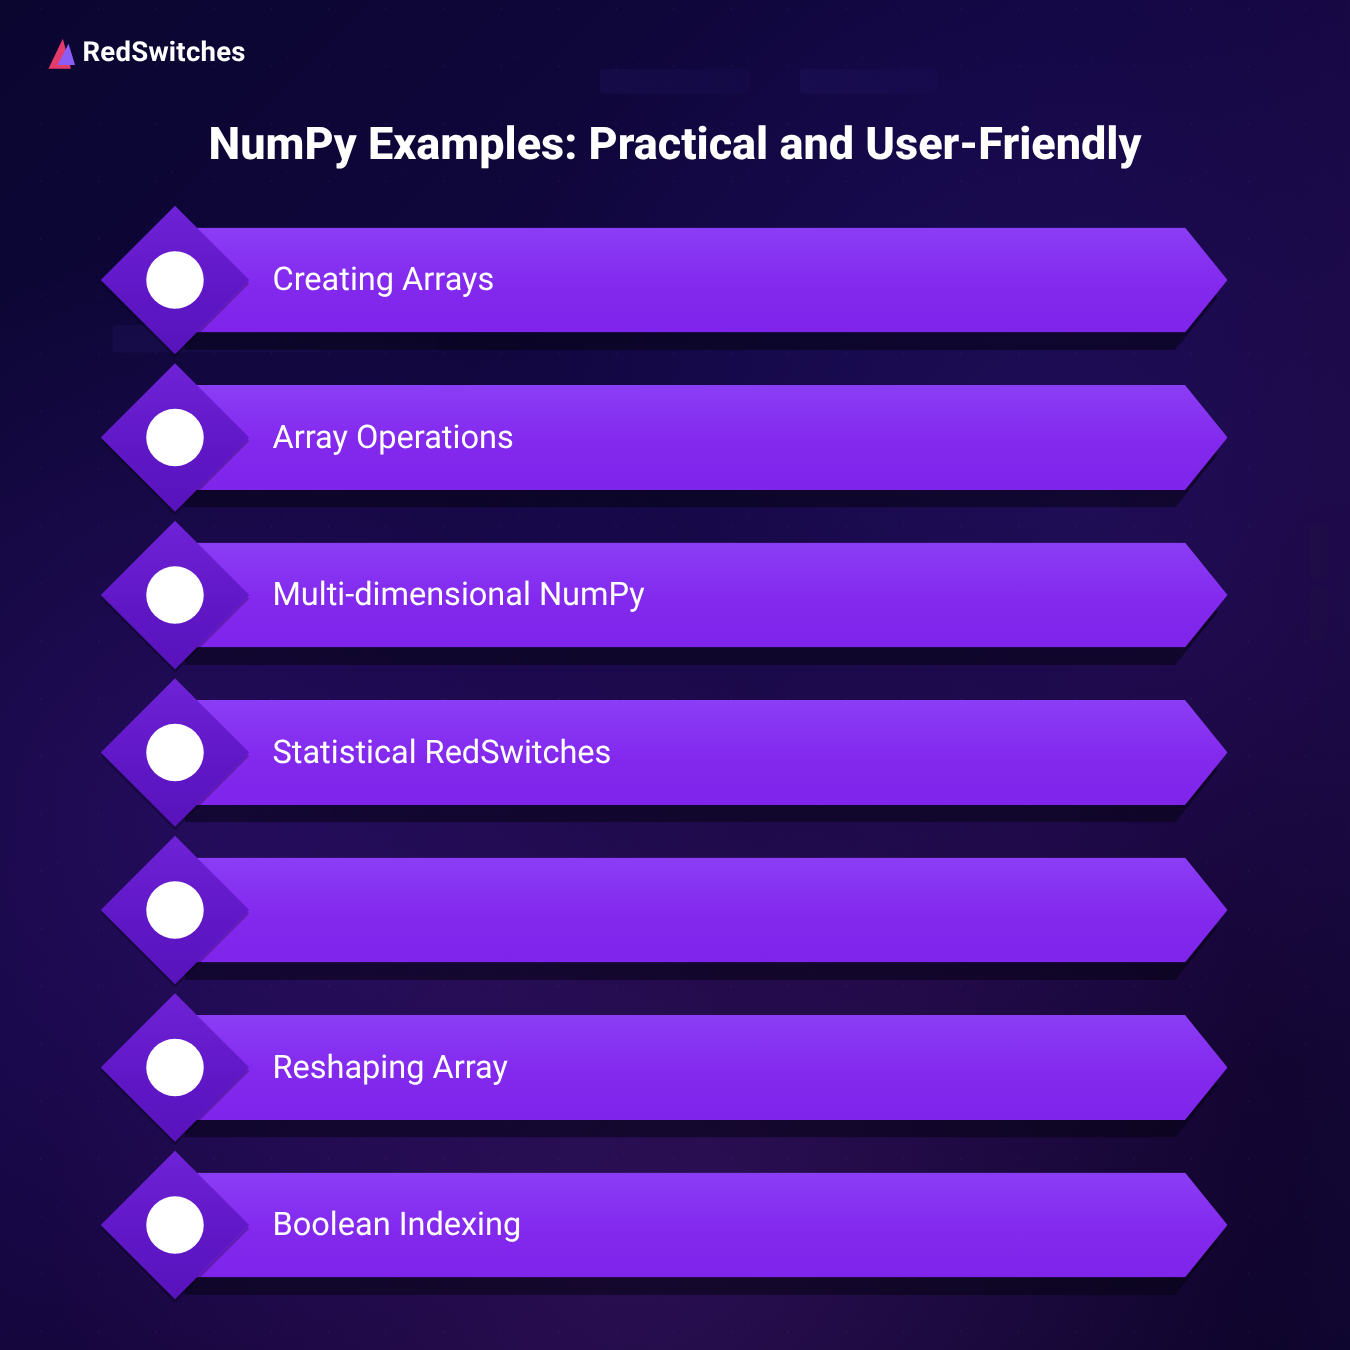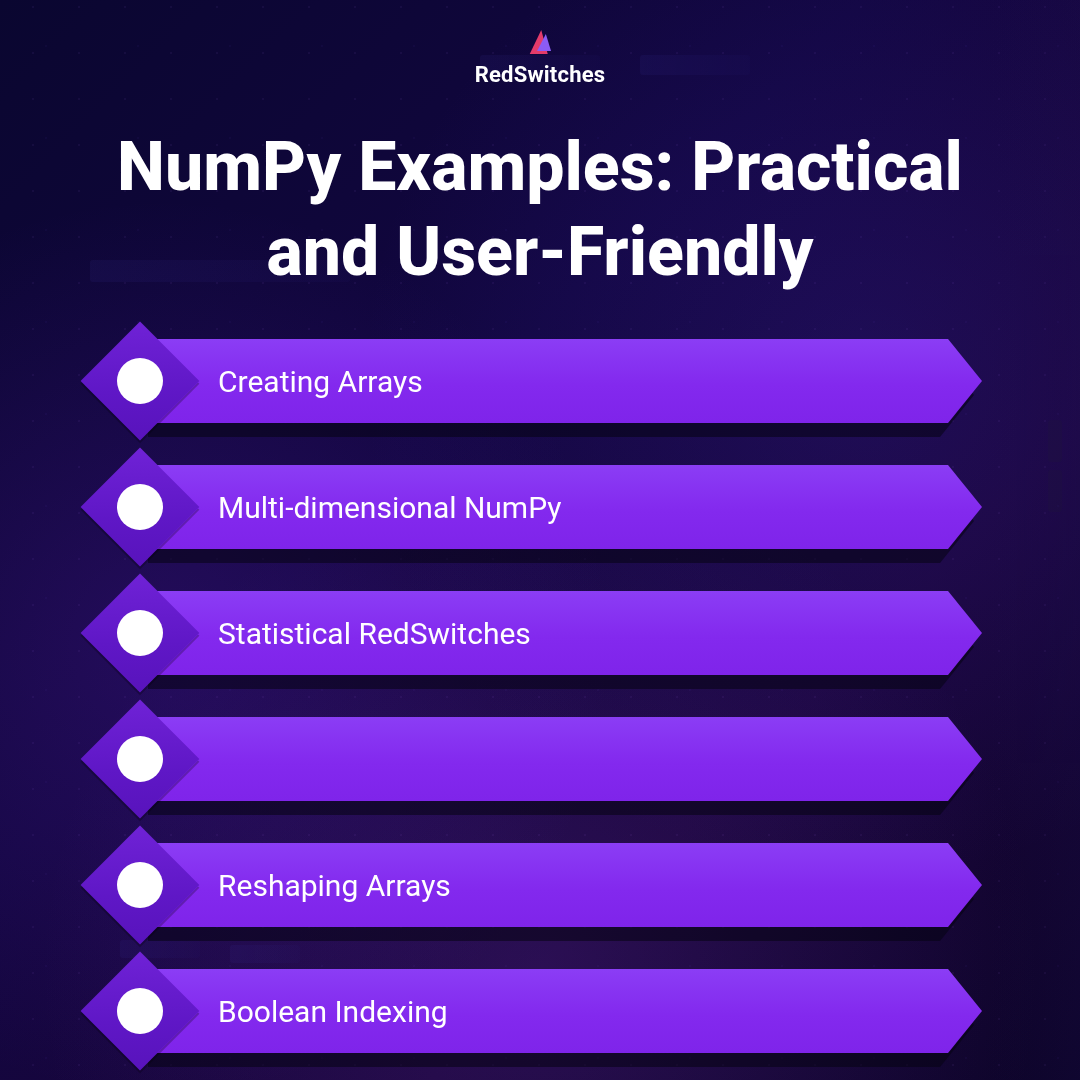--- a/index.html
+++ b/index.html
@@ -40,39 +40,39 @@
   .b2 { left:480px; top:55px;  width:120px; height:20px; }
   .b3 { left:640px; top:55px;  width:110px; height:20px; }
   .b4 { left:120px; top:940px; width:80px; height:18px; }
   .b5 { left:230px; top:945px; width:70px; height:18px; }
   .door { position:absolute; right:0; top:0; bottom:0; width:90px; background: linear-gradient(90deg, rgba(20,10,60,0.0), rgba(30,15,80,0.55)); }
   .hinge { position:absolute; right:18px; width:14px; height:42px; background:#1e1340; border-radius:3px; }
   .h1 { top:420px; } .h2 { top:470px; }
 
   .content { position: relative; z-index: 2; padding: 30px 40px 0 40px; }
 
-  .logo { display: flex; align-items: center; gap: 8px; flex-direction: column; }
+  .logo { display: flex; align-items: center; gap: 8px; }
   .logo-mark {
     width: 0; height: 0; position: relative;
     border-left: 9px solid transparent;
     border-right: 9px solid transparent;
     border-bottom: 24px solid #e43b6a;
     transform: skewX(-6deg);
   }
   .logo-mark::after {
     content:""; position:absolute; left:-7px; top:4px;
     border-left: 7px solid transparent;
     border-right: 7px solid transparent;
     border-bottom: 17px solid #8b5cf6;
     transform: translateX(5px);
   }
   .logo-text { color:#fff; font-weight:700; font-size:22px; letter-spacing:0.2px; }
 
   h1.title {
-    color:#fff; font-weight:800; font-size:68px; text-align:center;
+    color:#fff; font-weight:800; font-size:36px; text-align:center;
     line-height:1.25; margin: 38px auto 10px auto; max-width: 880px;
   }
 
   .list { margin-top: 44px; display:flex; flex-direction:column; gap: 42px; padding: 0 58px 0 58px; }
 
   .item { position: relative; height: 84px; }
   .bar-shadow {
     position:absolute; left: 50px; right: 8px; top: 14px; height: 84px;
     background: rgba(5,3,18,0.55);
     clip-path: polygon(0 0, calc(100% - 34px) 0, 100% 50%, calc(100% - 34px) 100%, 0 100%);
@@ -92,21 +92,21 @@
     z-index: 2;
     box-shadow: 2px 2px 0 rgba(0,0,0,0.25);
   }
   .dot {
     position:absolute; left:42px; top:50%; transform: translate(-50%,-50%);
     width:46px; height:46px; background:#fff; border-radius:50%; z-index:3;
   }
   .label {
     position:absolute; left:120px; right:50px; top:0; bottom:0;
     display:flex; align-items:center; z-index:3;
-    color:#fff; font-size:30px; font-weight:400;
+    color:#fff; font-size:26px; font-weight:400;
   }
 </style>
 </head>
 <body>
 
 <div class="bg-overlay"></div>
 <div class="bg-dots"></div>
 <div class="bg-bars">
   <div class="bar b1"></div>
     <div class="bar b2"></div>
@@ -130,20 +130,27 @@
   <div class="list">
 
     <div class="item">
       <div class="bar-shadow"></div>
       <div class="bar-body"></div>
       <div class="diamond"></div>
       <div class="dot"></div>
       <div class="label">Creating Arrays</div>
     </div>
 
+    <div class="item">
+      <div class="bar-shadow"></div>
+      <div class="bar-body"></div>
+      <div class="diamond"></div>
+      <div class="dot"></div>
+      <div class="label">Array Operations</div>
+    </div>
 
     <div class="item">
       <div class="bar-shadow"></div>
       <div class="bar-body"></div>
       <div class="diamond"></div>
       <div class="dot"></div>
       <div class="label">Multi-dimensional NumPy</div>
     </div>
 
     <div class="item">
@@ -159,21 +166,21 @@
       <div class="bar-body"></div>
       <div class="diamond"></div>
       <div class="dot"></div>
     </div>
 
     <div class="item">
       <div class="bar-shadow"></div>
       <div class="bar-body"></div>
       <div class="diamond"></div>
       <div class="dot"></div>
-      <div class="label">Reshaping Arrays</div>
+      <div class="label">Reshaping Array</div>
     </div>
 
     <div class="item">
       <div class="bar-shadow"></div>
       <div class="bar-body"></div>
       <div class="diamond"></div>
       <div class="dot"></div>
       <div class="label">Boolean Indexing</div>
     </div>
 

